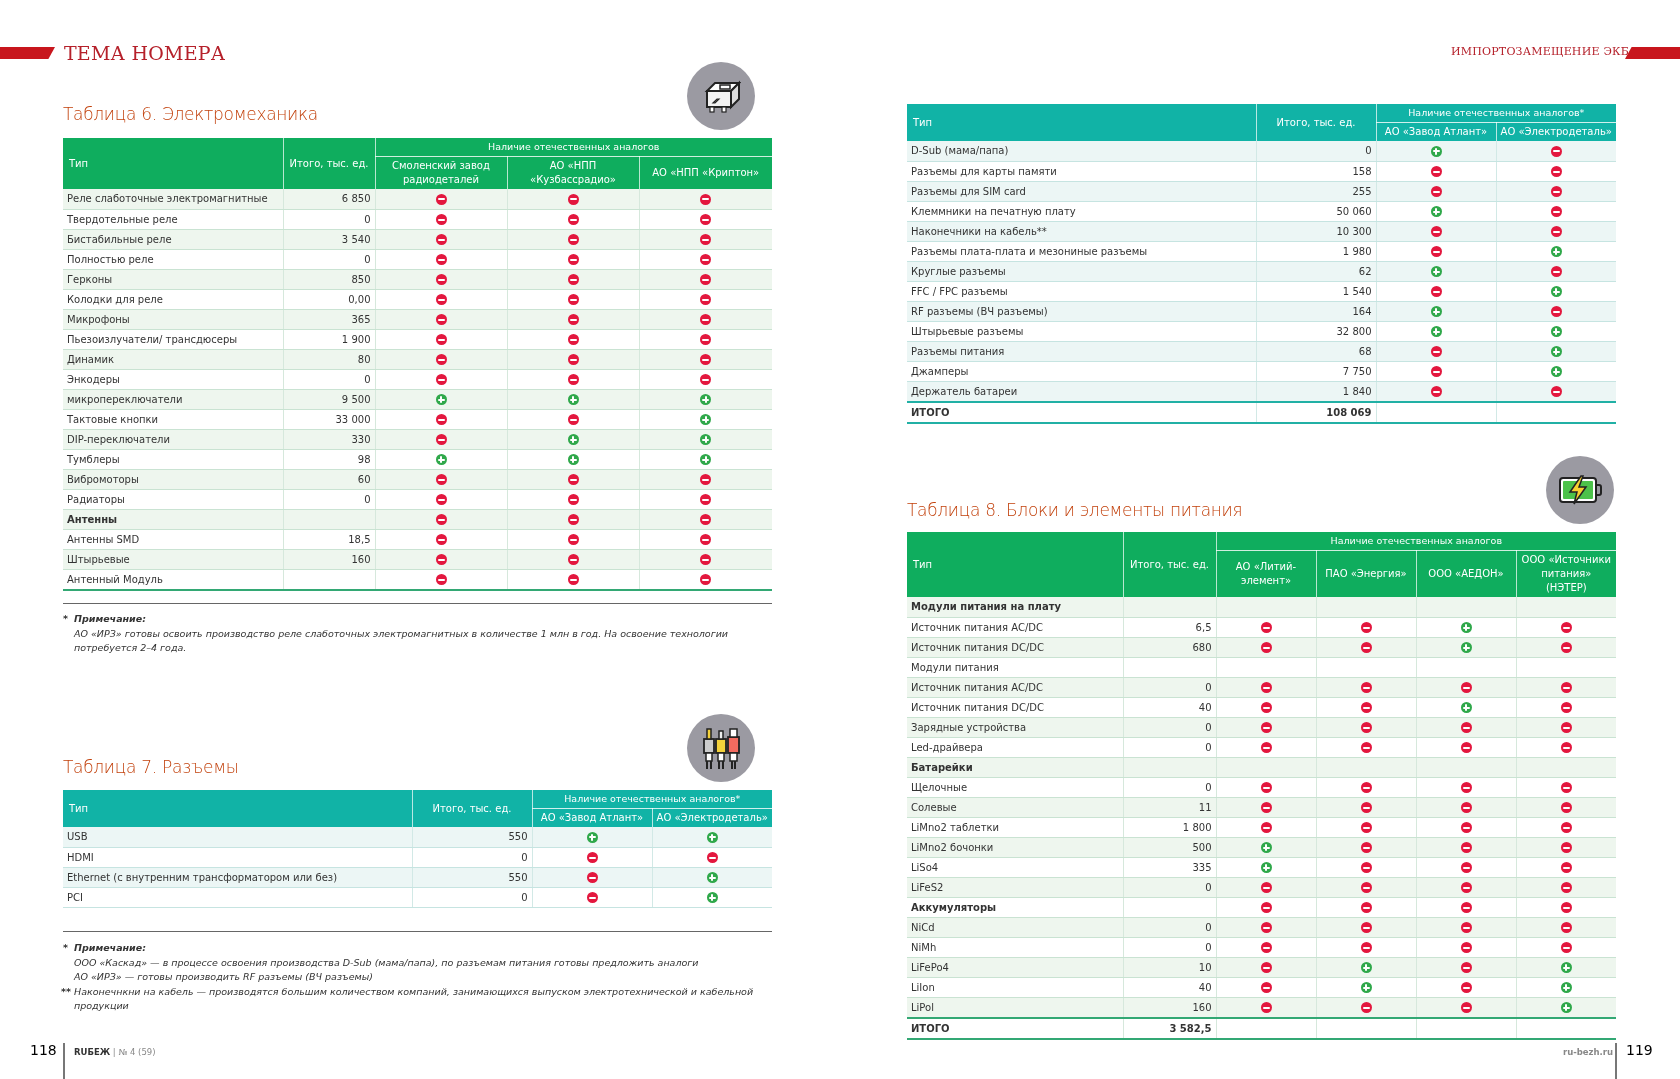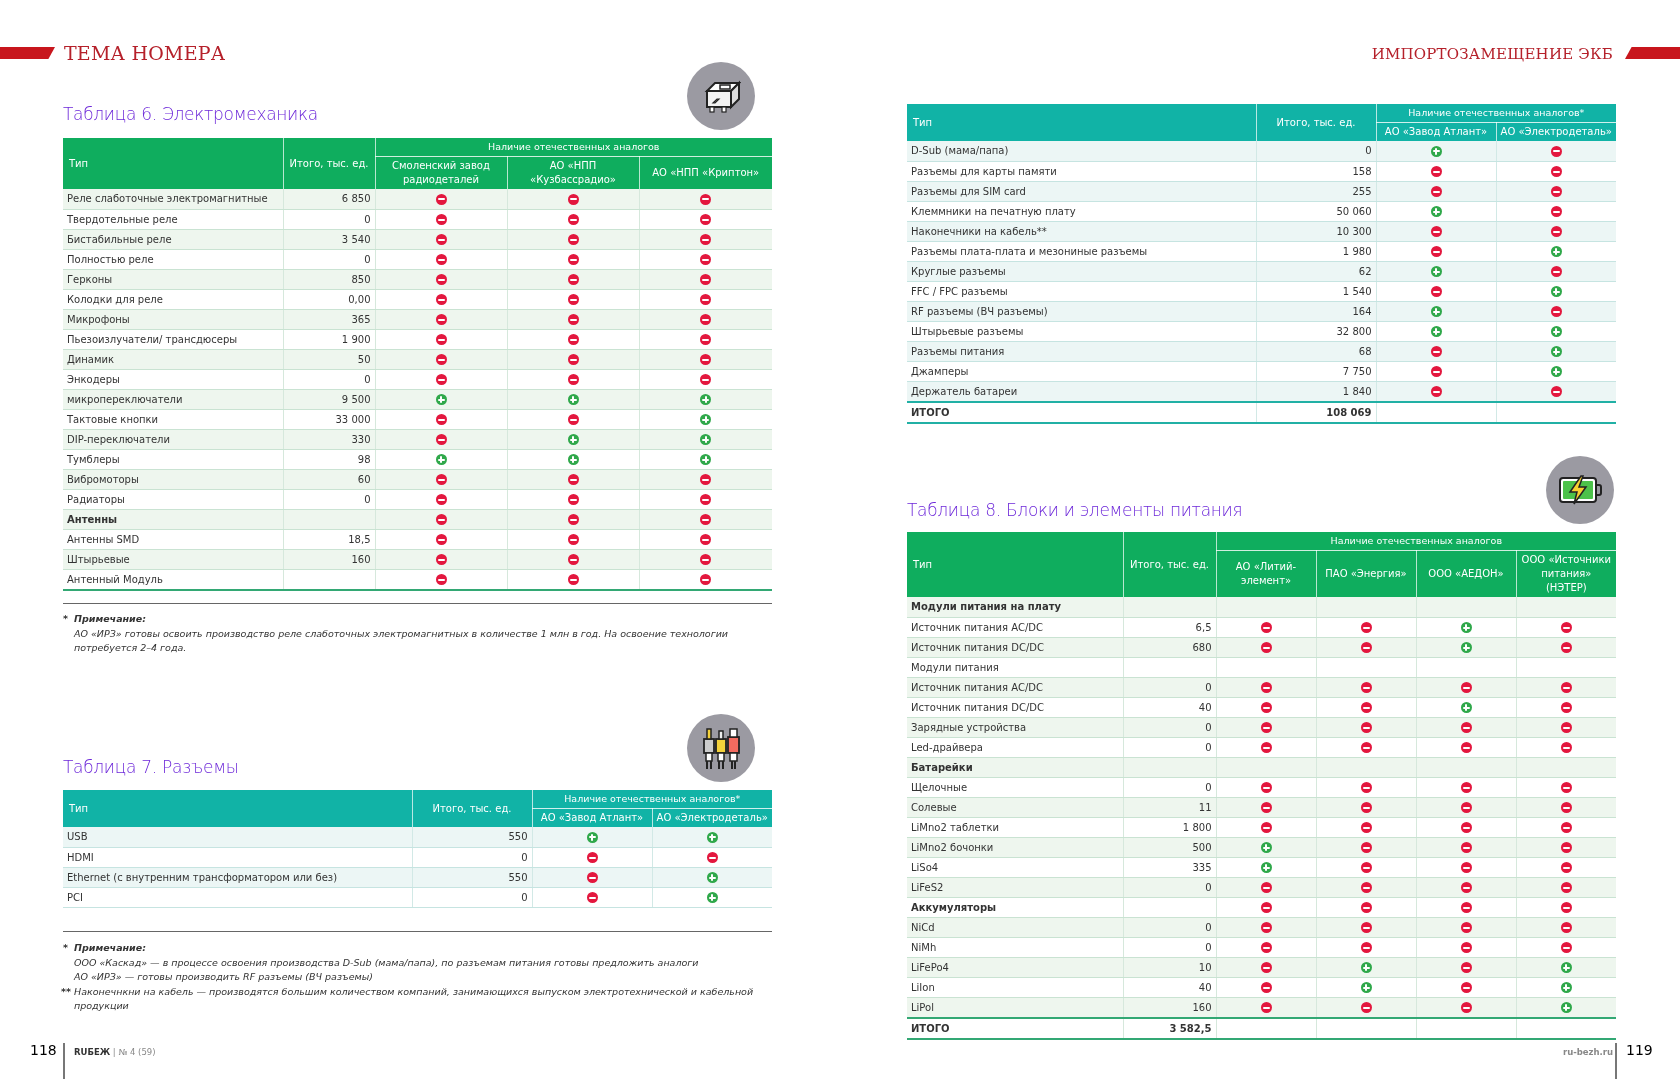--- a/index.html
+++ b/index.html
@@ -6,23 +6,23 @@
   html, body { width: 1680px; height: 1079px; background: #ffffff; overflow: hidden; }
   body { position: relative; font-family: "DejaVu Sans", sans-serif; color: #2b2b2b; }
 
   .abs { position: absolute; }
 
   
   .red-bar-left { left: 0; top: 47px; width: 55px; height: 12px; background: #c8161d; clip-path: polygon(0 0, 100% 0, 88% 100%, 0 100%); }
   .red-bar-right { right: 0; top: 47px; width: 55px; height: 12px; background: #c8161d; clip-path: polygon(12% 0, 100% 0, 100% 100%, 0 100%); }
   .section-title { font-family: "DejaVu Serif", serif; color: #b5202a; font-size: 19px; letter-spacing: 0.2px; }
   .section-title.left { left: 64px; top: 42px; }
-  .section-title.right { right: 67px; top: 45px; font-size: 15px; }
-
-  .table-title { font-family: "DejaVu Sans", sans-serif; font-weight: 300; font-size: 17px; color: #6d28d9; letter-spacing: -0.3px; }
+  .section-title.right { right: 51px; top: 45px; font-size: 11px; }
+
+  .table-title { font-family: "DejaVu Sans", sans-serif; font-weight: 300; font-size: 17px; color: #c2410c; letter-spacing: -0.3px; }
 
   .icon-circle { width: 68px; height: 68px; border-radius: 50%; background: #9b9aa2; display: flex; align-items: center; justify-content: center; }
 
   table.data { border-collapse: collapse; font-size: 10px; table-layout: fixed; }
   table.data th { color: #fff; font-weight: normal; font-size: 10px; padding: 2px 4px; line-height: 14px; border-right: 1px solid rgba(255,255,255,0.7); }
   table.data th.left { text-align: left; padding-left: 6px; }
   table.data th:last-child { border-right: none; }
   table.data th.group { border-bottom: 1px solid rgba(255,255,255,0.8); font-size: 9.5px; }
   table.data td { height: 20px; padding: 0 4px; border-bottom: 1px solid #c9e3d2; border-right: 1px solid #d6e8dc; line-height: 19px; white-space: nowrap; overflow: hidden; }
   table.data td:last-child { border-right: none; }
@@ -153,21 +153,21 @@
         </tr>
         <tr>
           <td class="name">Пьезоизлучатели/ трансдюсеры</td>
           <td class="val">1 900</td>
           <td class="mark"><span class="mk no"></span></td>
           <td class="mark"><span class="mk no"></span></td>
           <td class="mark"><span class="mk no"></span></td>
         </tr>
         <tr>
           <td class="name">Динамик</td>
-          <td class="val">50</td>
+          <td class="val">80</td>
           <td class="mark"><span class="mk no"></span></td>
           <td class="mark"><span class="mk no"></span></td>
           <td class="mark"><span class="mk no"></span></td>
         </tr>
         <tr>
           <td class="name">Энкодеры</td>
           <td class="val">0</td>
           <td class="mark"><span class="mk no"></span></td>
           <td class="mark"><span class="mk no"></span></td>
           <td class="mark"><span class="mk no"></span></td>

